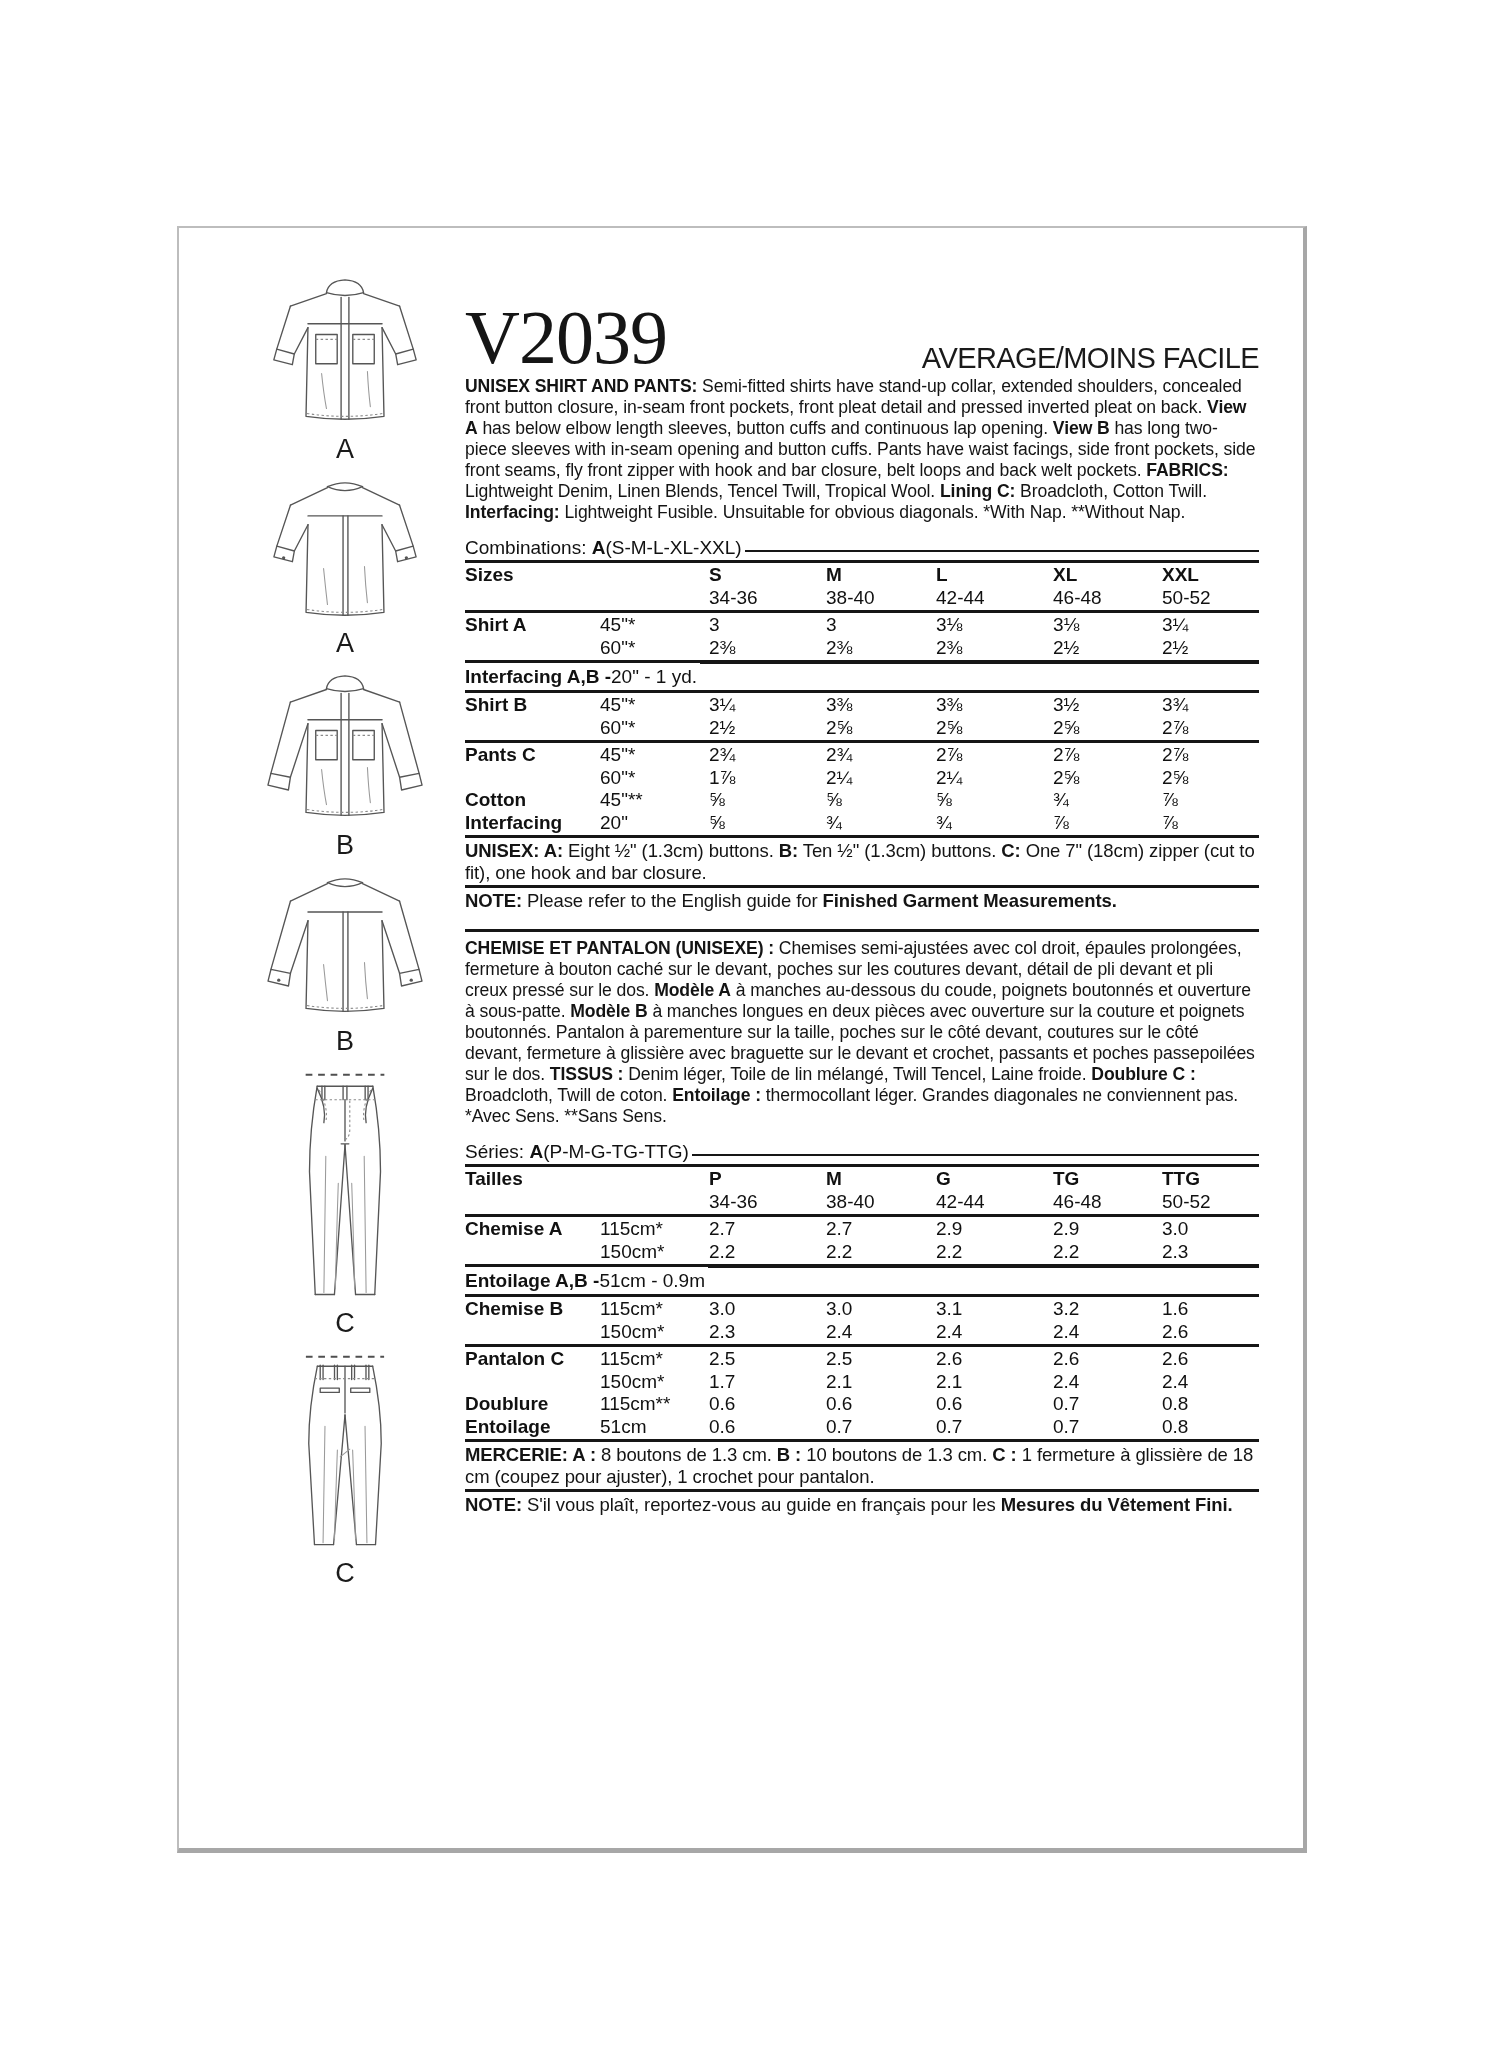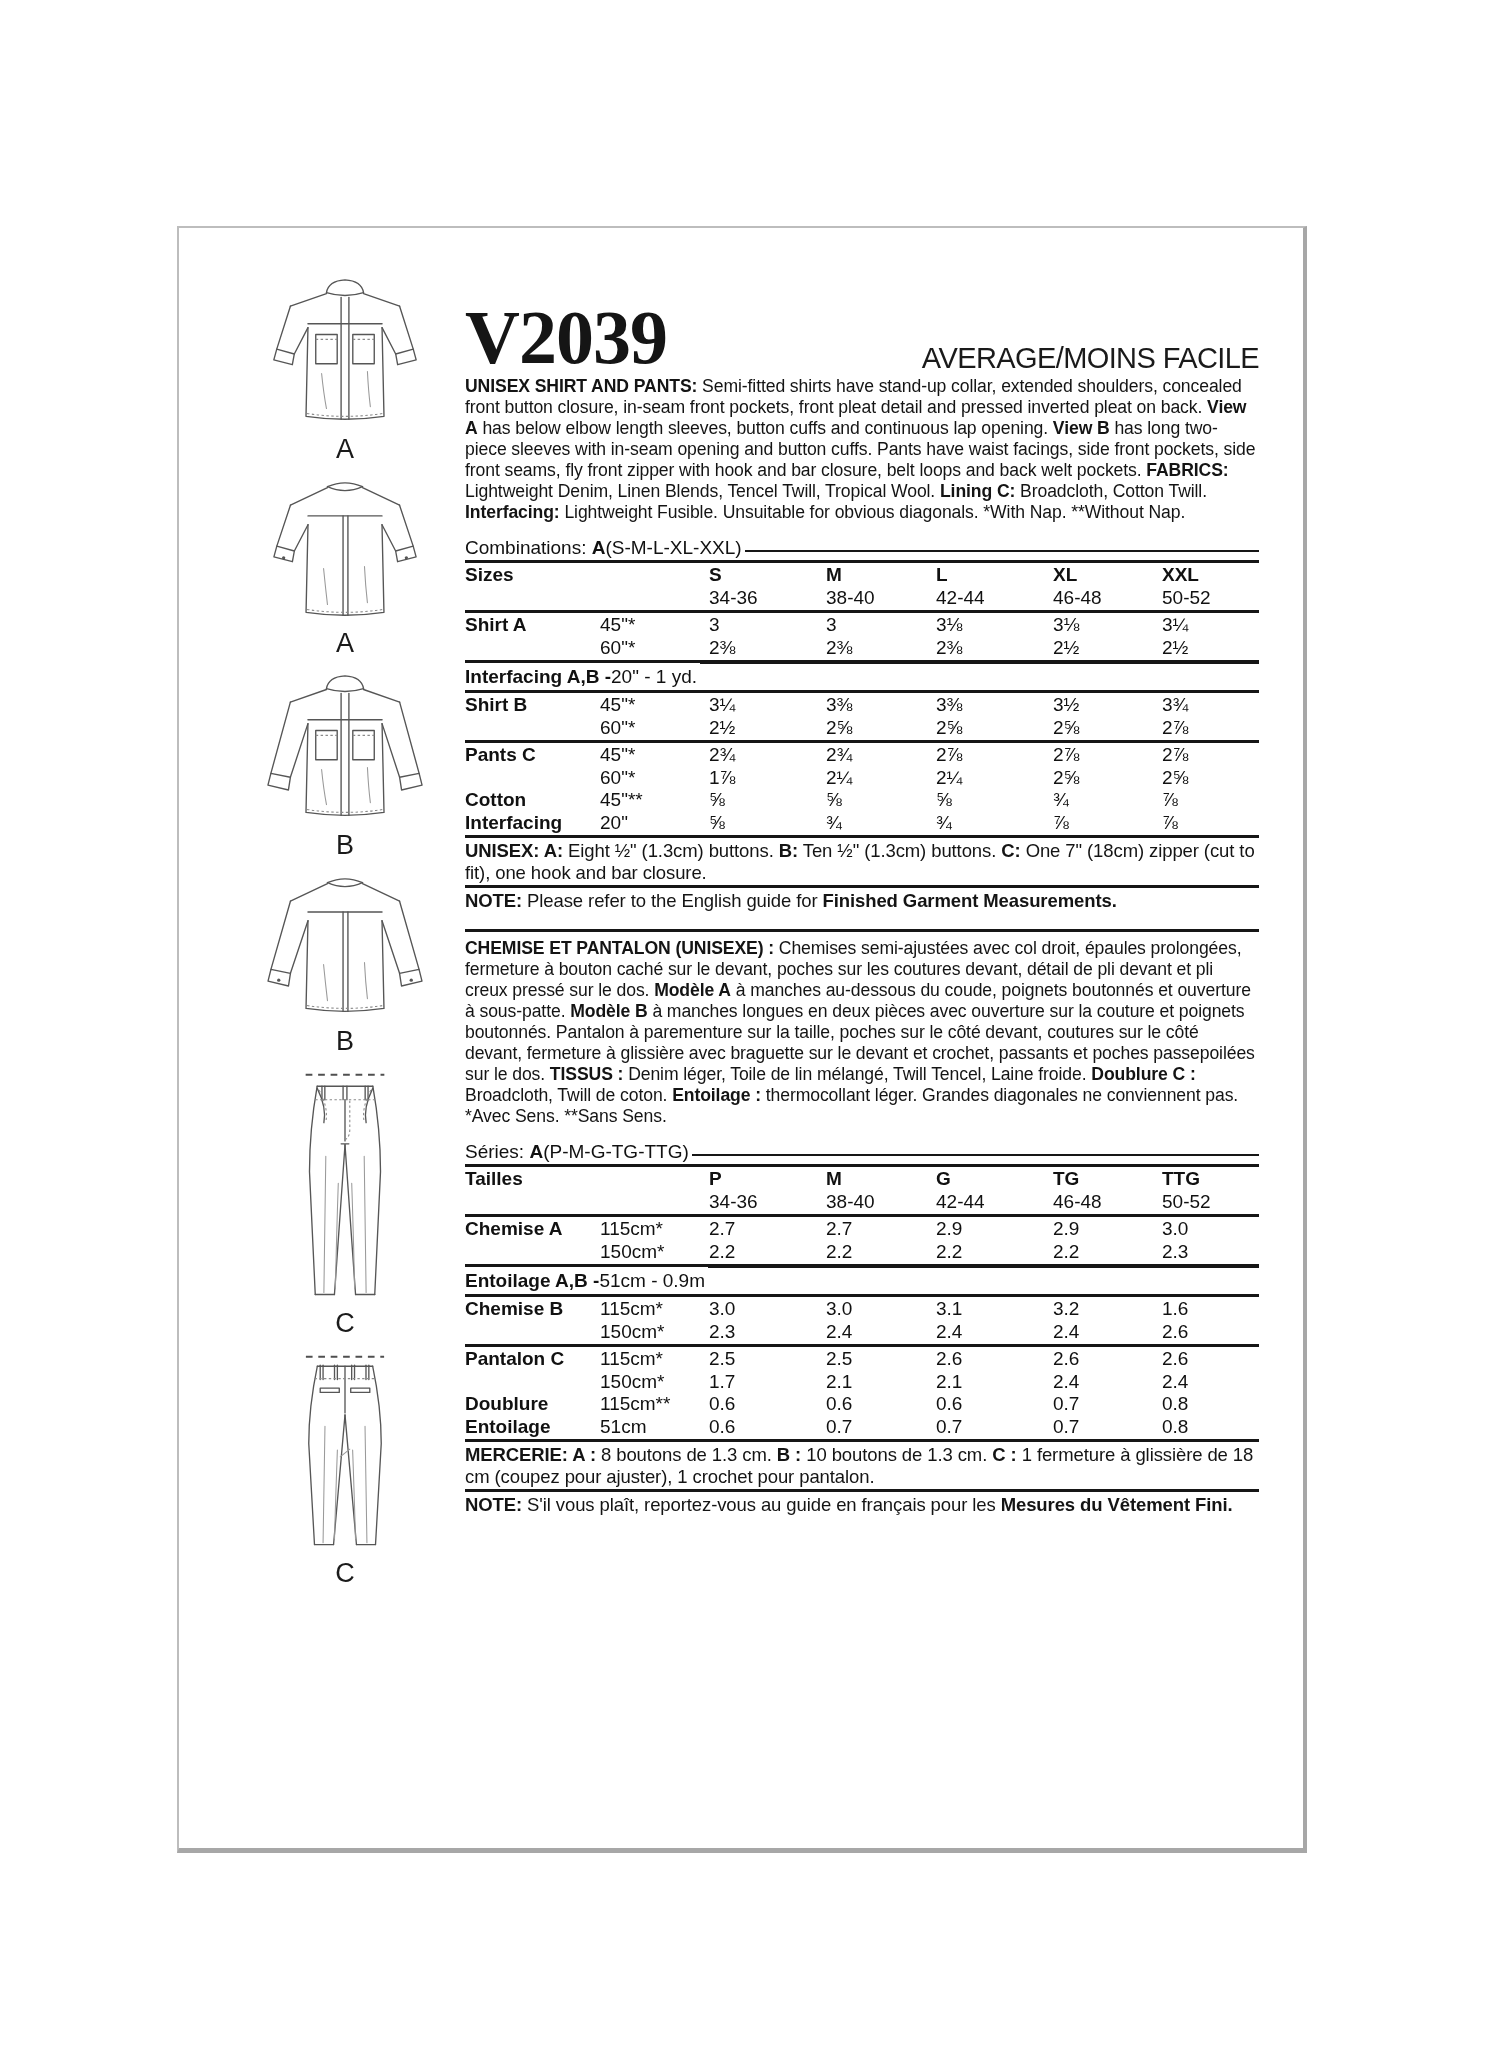--- a/index.html
+++ b/index.html
@@ -19,21 +19,21 @@
   .art + .art{margin-top:12px;}
   .art-label{font-size:27px;line-height:30px;color:#1a1a1a;margin-top:2px;}
   svg{display:block;}
   .ln{stroke:#565656;stroke-width:1.4;fill:none;stroke-linejoin:round;stroke-linecap:round;}
   .ln-light{stroke:#9a9a9a;stroke-width:1.1;fill:none;stroke-linecap:round;}
   .ln-dot{stroke:#8a8a8a;stroke-width:1.1;fill:none;stroke-dasharray:2.5 2.5;}
   .ln-dash{stroke:#4f4f4f;stroke-width:2;fill:none;stroke-dasharray:7 6;}
   
   .text-col{position:absolute;left:286px;top:50px;width:794px;}
   .title-row{display:flex;justify-content:space-between;align-items:flex-end;height:98px;}
-  .pattern-no{font-family:"Liberation Serif", serif;font-weight:bold;font-size:76px;line-height:78px;letter-spacing:-1px;color:#151515;}
+  .pattern-no{font-family:"Liberation Serif", serif;font-weight:normal;font-size:76px;line-height:78px;letter-spacing:-1px;color:#151515;}
   .difficulty{font-size:29px;line-height:36px;letter-spacing:-0.6px;color:#1a1a1a;}
   .para{font-size:17.6px;line-height:21px;letter-spacing:-0.1px;color:#141414;}
   .para b, .rich b{font-weight:bold;}
   .desc{margin-top:0;}
   .comb-row{display:flex;align-items:baseline;font-size:19px;line-height:23px;margin-top:13px;}
   .comb-rule{flex:1;border-bottom:2.5px solid #161616;transform:translateY(-2px);margin-left:3px;}
   .t-rule{border-top:3px solid #161616;margin:1px 0;}
   .t-row{display:grid;grid-template-columns:135px 109px 117px 110px 117px 109px 93px;font-size:19px;line-height:22.5px;}
   .t-row .lbl{font-weight:bold;}
   .t-row.hdr{font-weight:bold;}

